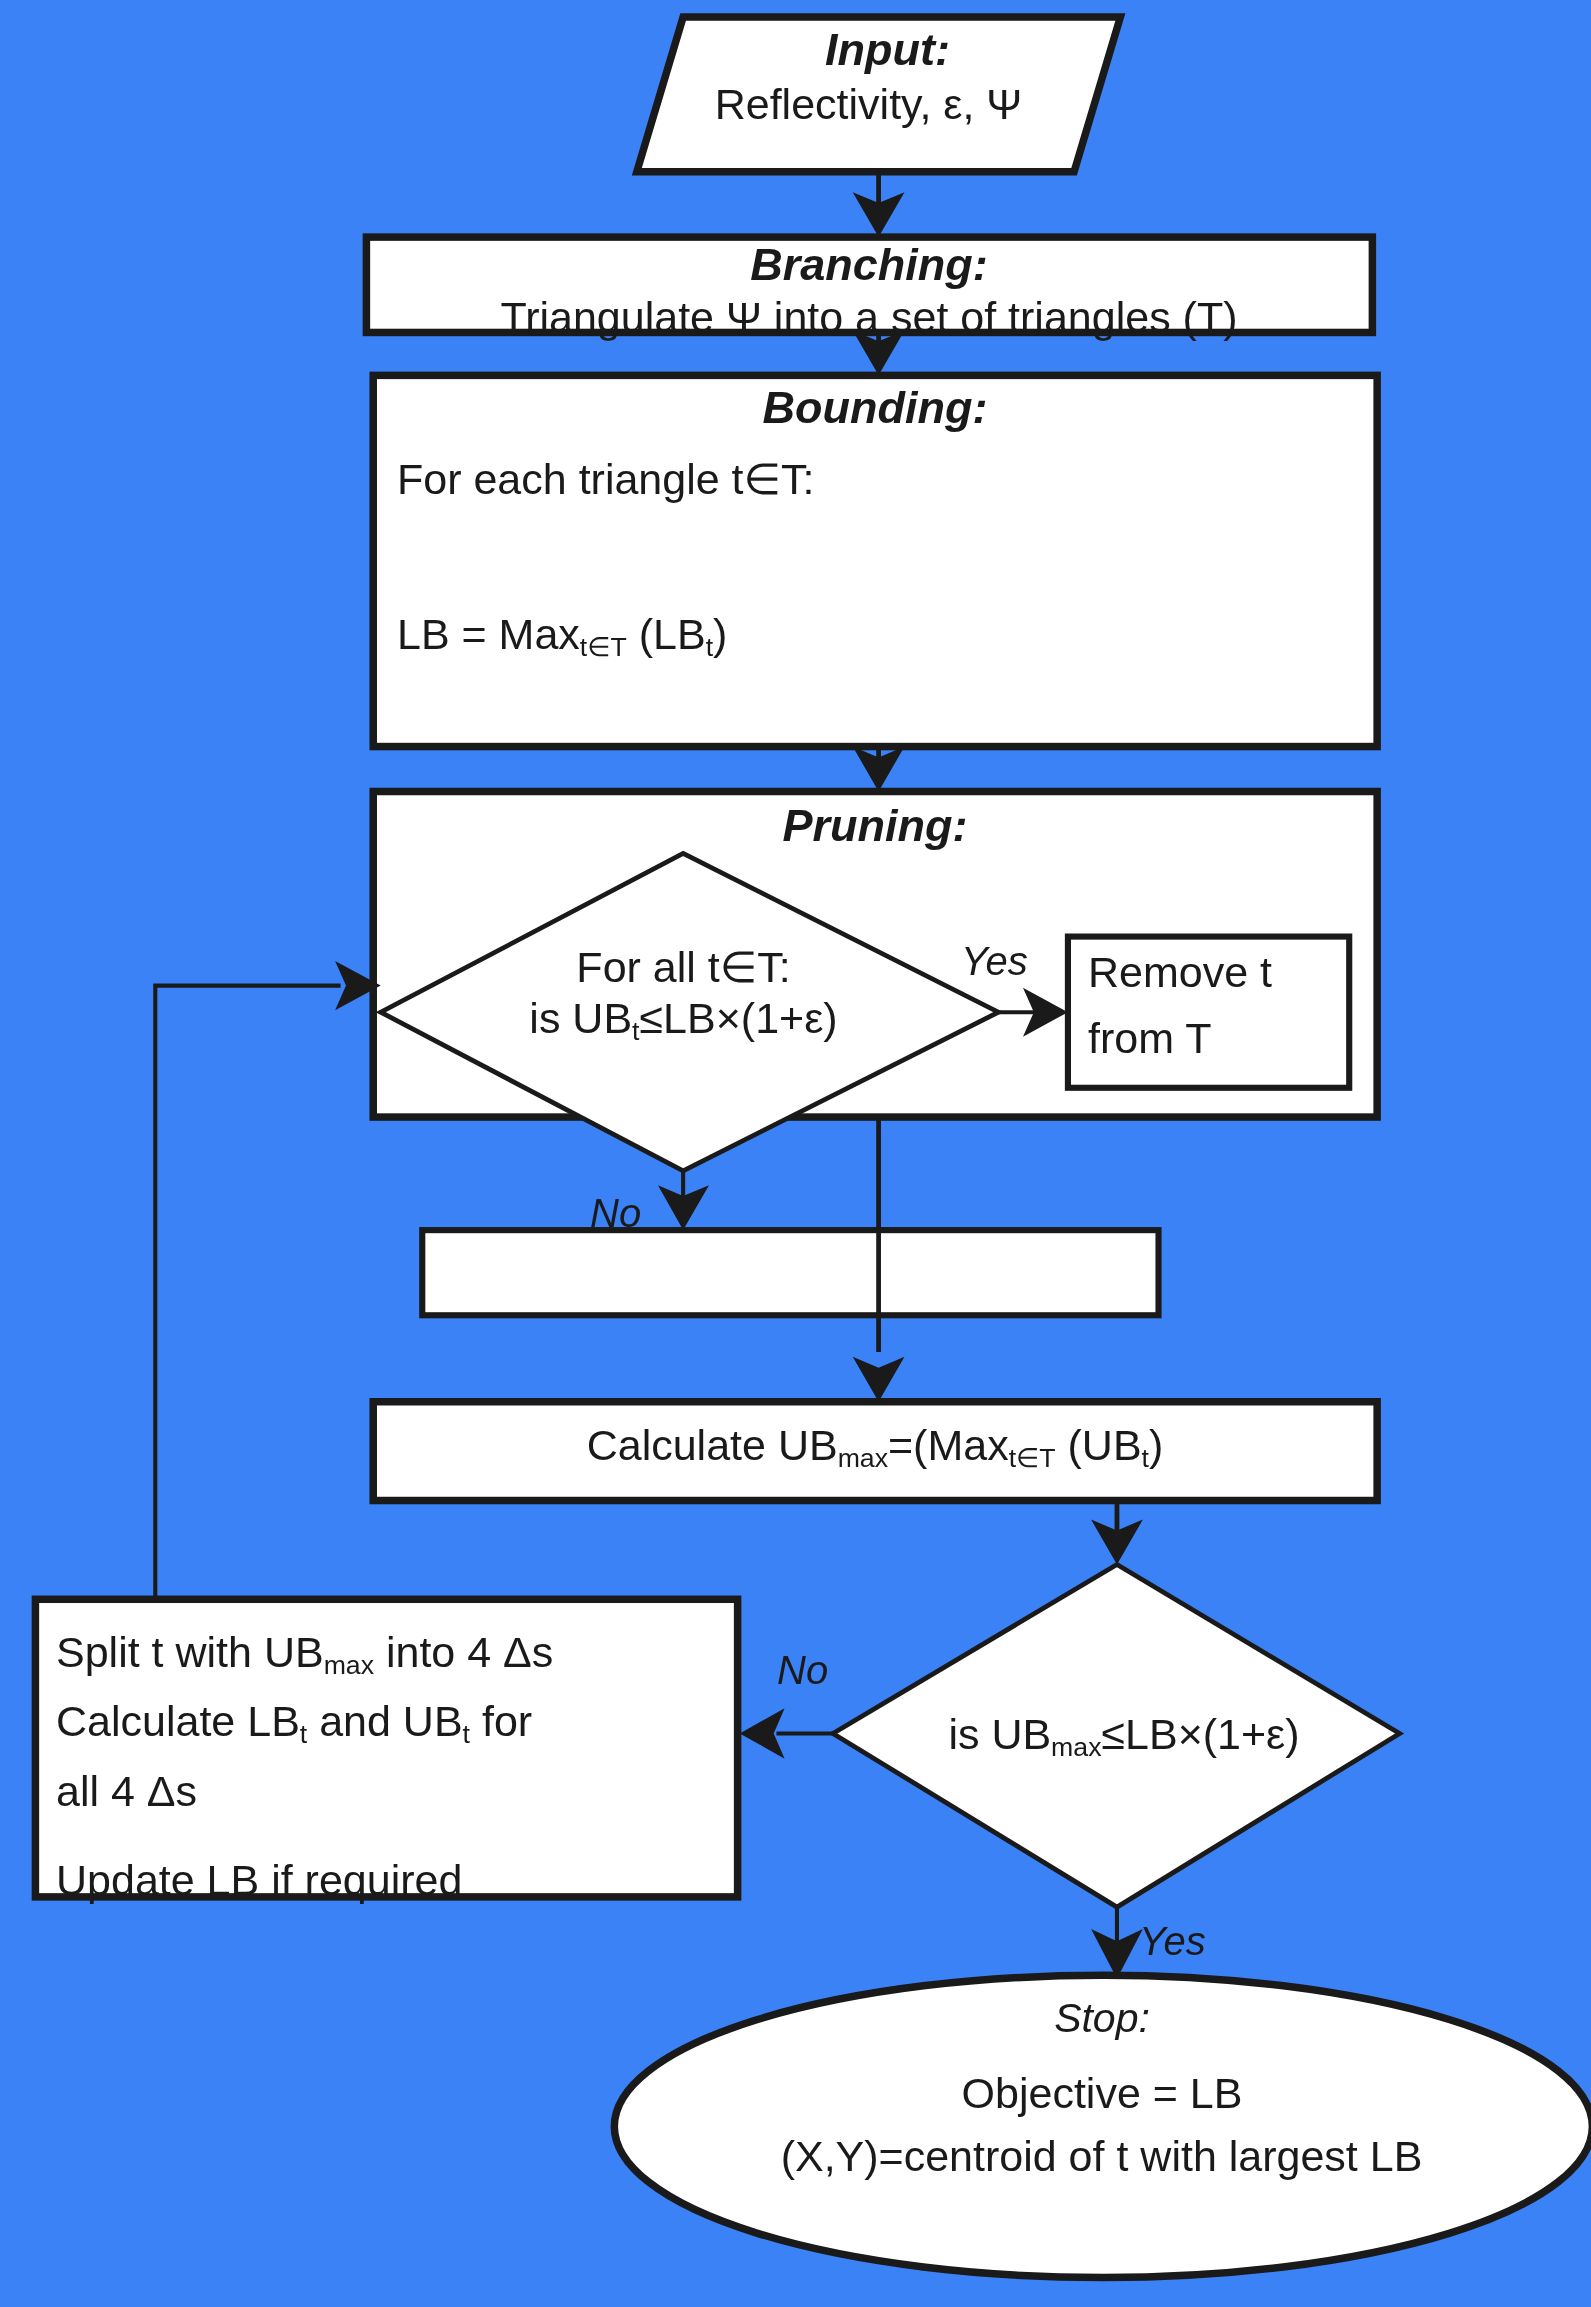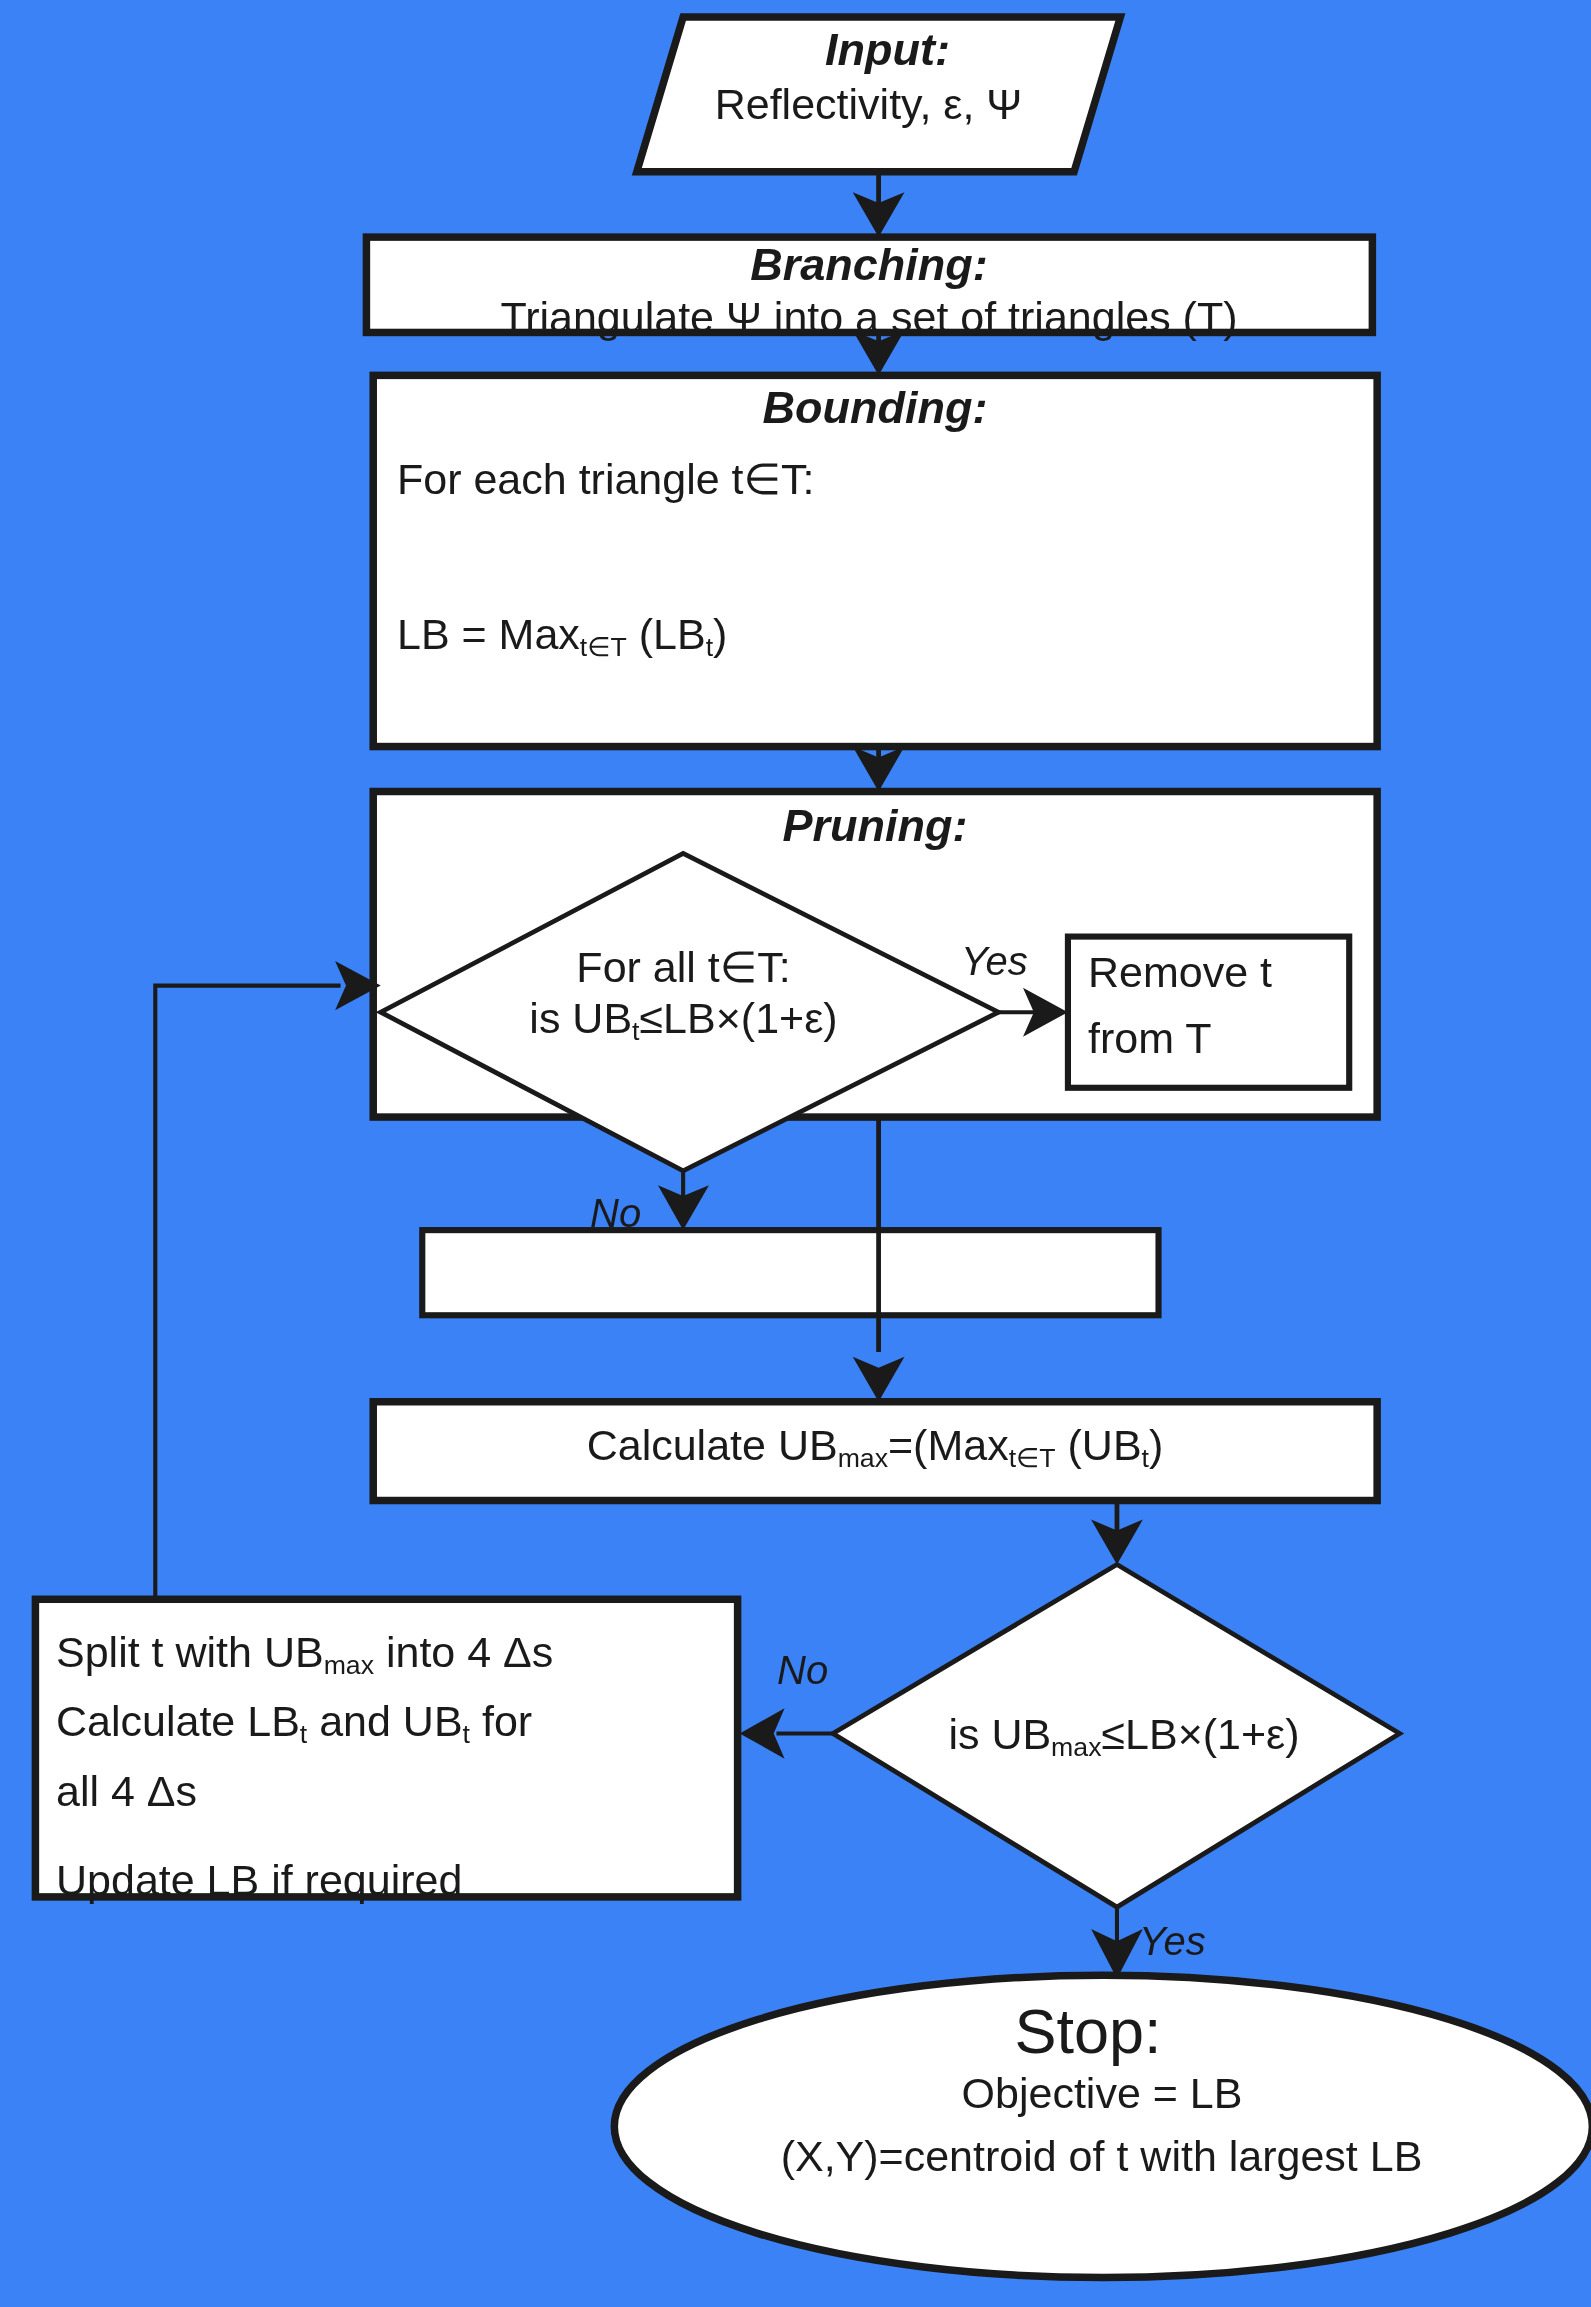--- a/index.html
+++ b/index.html
@@ -161,18 +161,18 @@
   <div class="node-text t-body left" style="left:56px; top:1697px; width:681px;"><span>Calculate LB</span><sub>t</sub><span> and UB</span><sub>t</sub><span> for</span></div>
   <div class="node-text t-body left" style="left:56px; top:1767px; width:681px;">all 4 Δs</div>
   <div class="node-text t-body left" style="left:56px; top:1836px; width:681px;margin-top:20px;">Update LB if required</div>
 
   <div class="node-text t-edge left" style="left:777px; top:1648px; width:102px;">No</div>
 
   <div class="node-text t-body center" style="left:855px; top:1710px; width:538px;"><span>is UB</span><sub>max</sub><span>≤LB×(1+ε)</span></div>
 
   <div class="node-text t-edge left" style="left:1139px; top:1919px; width:136px;">Yes</div>
 
-  <div class="node-text t-body center" style="left:669px; top:1996px; width:838px; font-size:63px;">Stop:</div>
+  <div class="node-text t-body center" style="left:683px; top:1996px; width:838px; font-size:41px;font-style:italic;">Stop:</div>
   <div class="node-text t-body center" style="left:683px; top:2069px; width:838px;">Objective = LB</div>
   <div class="node-text t-body center" style="left:635px; top:2132px; width:933px;">(X,Y)=centroid of t with largest LB</div>
 
 </div>
 
 
 </body></html>

